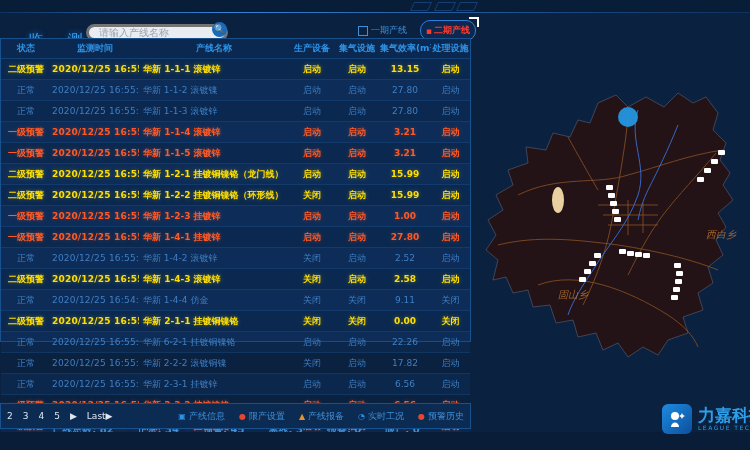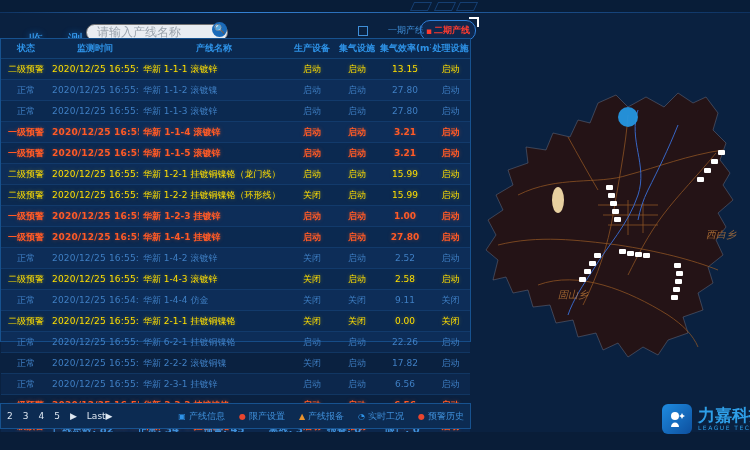--- a/index.html
+++ b/index.html
@@ -8,45 +8,45 @@
   .top-strip{position:absolute;left:0;top:0;width:750px;height:12px;background:#081d38;}
   .top-line{position:absolute;left:0;top:12px;width:750px;height:1px;
             background:linear-gradient(90deg,#0e3260,#3584d8 30%,#1b4f8c 70%,#0e3260);}
   .deco{position:absolute;top:2px;width:16px;height:7px;border:1px solid #1b4f8c;
         transform:skewX(-25deg);opacity:.7;}
   
   .page-title{position:absolute;left:28px;top:31px;font-size:15px;font-weight:normal;
               letter-spacing:10px;color:#39a0f5;text-shadow:0 0 6px #1779d9;}
   .search-wrap{position:absolute;left:86px;top:21px;width:142px;height:17px;}
   .search-input{width:100%;height:100%;box-sizing:border-box;border-radius:9px;
-      border:1px solid #737373;background:#e9edf2;font-size:12px;color:#444;
+      border:3px solid #737373;background:#e9edf2;font-size:10px;color:#444;
       padding:0 20px 0 10px;outline:none;font-family:inherit;}
   .search-input::placeholder{color:#9aa3ad;}
   .search-btn{position:absolute;right:1px;top:1px;width:15px;height:15px;border-radius:50%;
       background:#1a6ab8;color:#fff;font-size:9px;line-height:15px;text-align:center;cursor:pointer;}
-  .phase1{position:absolute;left:358px;top:24px;display:flex;align-items:center;gap:20px;
+  .phase1{position:absolute;left:358px;top:24px;display:flex;align-items:center;gap:3px;
       color:#3f8fd9;font-size:9px;cursor:pointer;}
   .phase1 .cb{width:8px;height:8px;border:1px solid #3f8fd9;background:transparent;}
   .phase2-btn{position:absolute;left:420px;top:20px;width:54px;height:19px;border:1px solid #2e7fd9;
       border-radius:10px;background:rgba(20,50,100,.4);color:#ff3b2f;font-size:9px;font-weight:bold;
       display:flex;align-items:center;justify-content:center;gap:2px;cursor:pointer;}
   .phase2-corner{position:absolute;right:-4px;top:-4px;width:8px;height:8px;
       border-top:2px solid #fff;border-right:2px solid #fff;}
   
   .panel-box{position:absolute;left:0;top:38px;width:471px;height:304px;
       border:1px solid #17528f;background:#0b2950;box-sizing:border-box;}
   table.monitor{border-collapse:collapse;width:469px;table-layout:fixed;}
   table.monitor th{color:#2e93e8;font-size:9px;font-weight:bold;height:17px;
       border-bottom:1px solid #134173;white-space:nowrap;overflow:hidden;}
   table.monitor td{font-size:9px;height:18px;text-align:center;white-space:nowrap;overflow:hidden;
       border-bottom:1px solid rgba(27,79,140,.45);}
   table.monitor td.c-line{text-align:left;padding-left:4px;}
   table.monitor td.c-time{letter-spacing:.2px;}
   tr.normal td{color:#3f7fc4;}
-  tr.warn2 td{color:#ffdf00;font-weight:normal;text-shadow:0 0 4px rgba(255,220,0,.35);margin-top:12px;}
+  tr.warn2 td{color:#ffdf00;font-weight:bold;text-shadow:0 0 4px rgba(255,220,0,.35);margin-top:12px;}
   tr.warn1 td{color:#ff5a26;font-weight:bold;text-shadow:0 0 4px rgba(255,90,38,.35);}
   tbody tr:nth-child(even){background:rgba(20,60,110,.25);}
   .col-status{width:50px;}.col-time{width:88px;}.col-line{width:150px;}
   .col-dev{width:46px;}.col-gas{width:44px;}.col-eff{width:52px;}.col-treat{width:39px;}
   
   .summary{position:absolute;left:0px;top:384px;width:470px;display:flex;gap:24px;
       justify-content:center;color:#3f8fd9;font-size:10px;font-weight:bold;}
   
   .toolbar{position:absolute;left:0;top:403px;width:471px;height:26px;border:1px solid #17528f;
       background:#0c2b52;box-sizing:border-box;display:flex;align-items:center;

